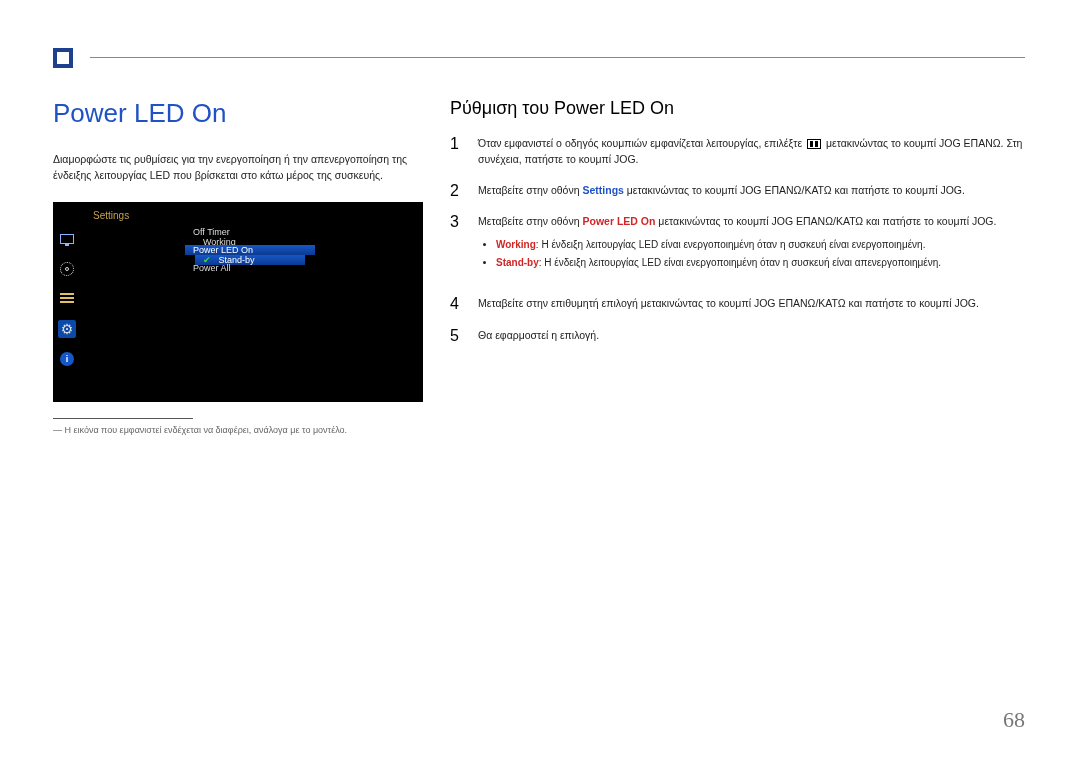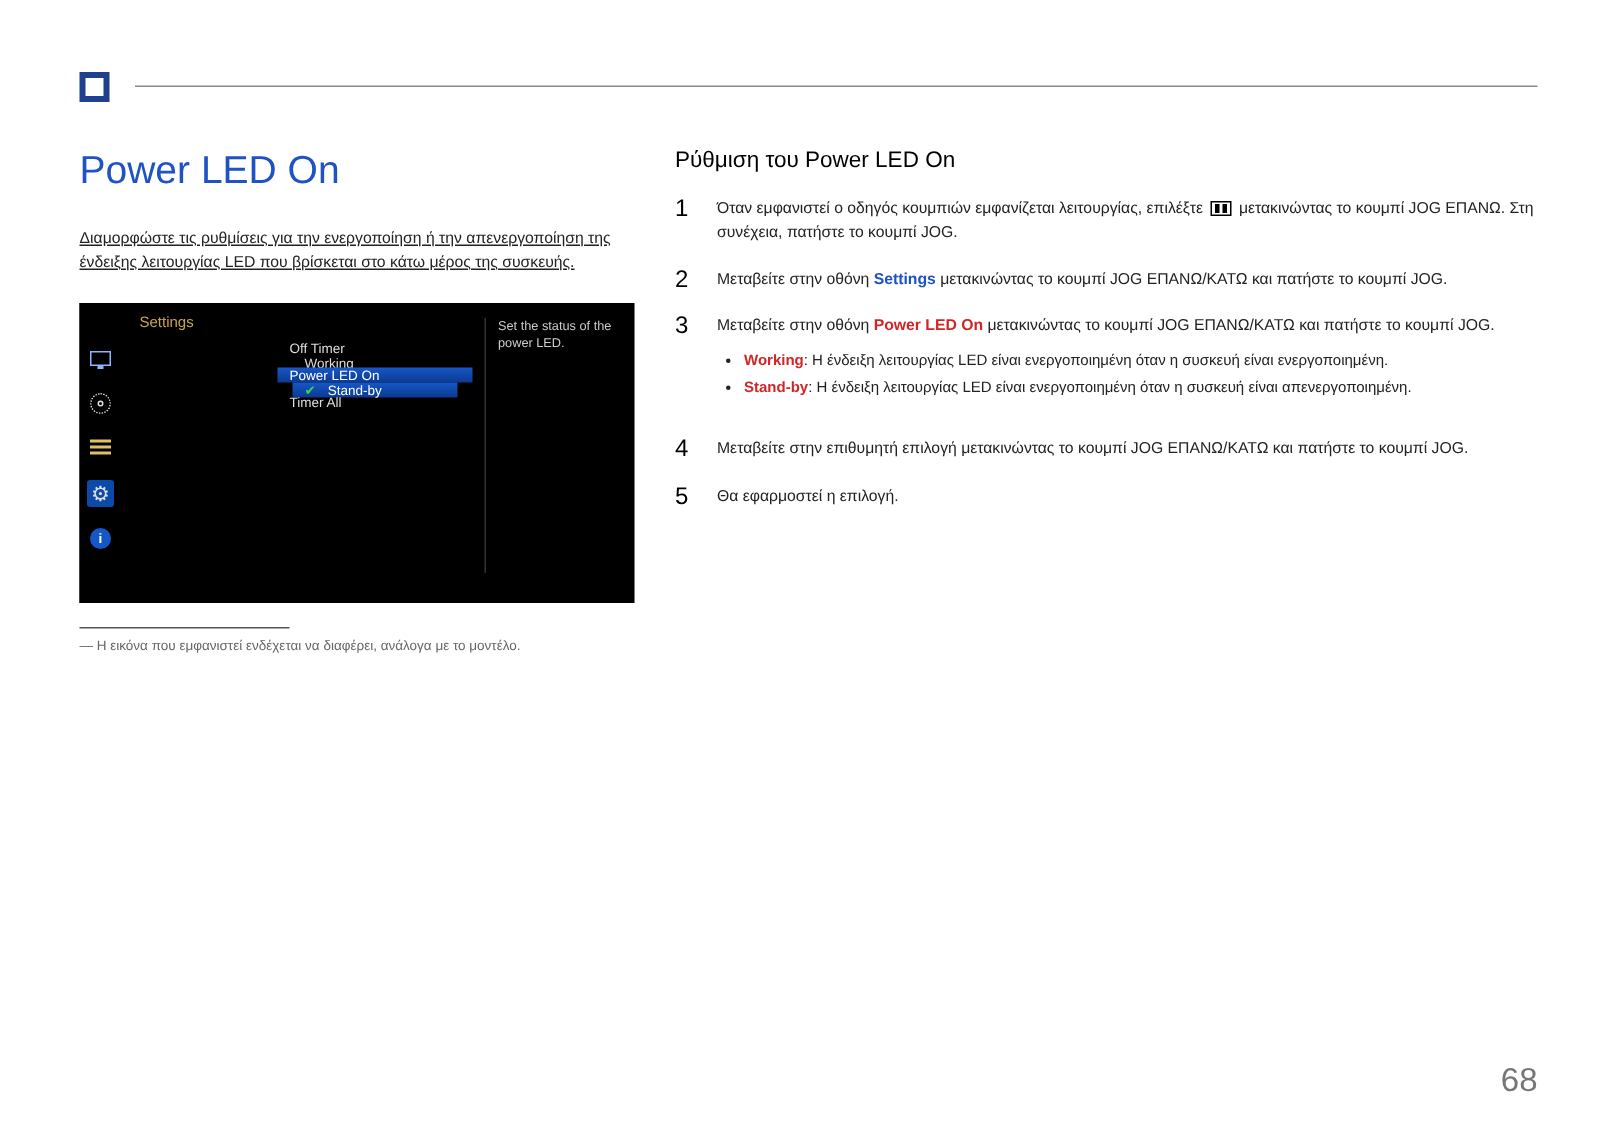--- a/index.html
+++ b/index.html
@@ -41,29 +41,28 @@
     width: 575px;
   }
   .h-main {
     color: #1f52c4;
     font-size: 26px;
     font-weight: 400;
     margin-bottom: 22px;
   }
   .h-sub {
     color: #000;
-    font-size: 15px;
+    font-size: 18px;
     font-weight: 400;
     margin-bottom: 16px;
   }
   .para {
     font-size: 10.5px;
     line-height: 1.55;
     color: #222;
-    text-decoration: underline;
   }
   .osd {
     margin-top: 18px;
     width: 370px;
     height: 200px;
     background: #000;
     display: flex;
     font-size: 9px;
     color: #ddd;
   }
@@ -151,20 +150,21 @@
   }
   .jog-icon::before { left:2px; }
   .jog-icon::after { right:2px; }
   .page-num {
     position: absolute;
     right: 55px;
     bottom: 30px;
     font-size: 22px;
     color: #777;
     font-weight: 300;
+    font-family: Liberation Serif, serif;
   }
   
   .ic-mon { width:14px;height:10px;border:1.5px solid #8cb4ff; position:relative;}
   .ic-mon::after{content:"";position:absolute;left:4px;right:4px;bottom:-3px;height:2px;background:#8cb4ff;}
   .ic-target{width:14px;height:14px;border:1.5px dotted #ddd;border-radius:50%; position:relative;}
   .ic-target::after{content:"";position:absolute;inset:4px;border:1px solid #ddd;border-radius:50%;}
   .ic-bars{width:14px;height:12px;display:flex;flex-direction:column;gap:2px;}
   .ic-bars span{height:2px;background:#e0c060;}
   .ic-gear{color:#ddd;font-size:14px;line-height:1;}
   .ic-info{width:14px;height:14px;border-radius:50%;background:#1657c8;color:#fff;display:flex;align-items:center;justify-content:center;font-size:9px;font-weight:bold;}
@@ -205,24 +205,23 @@
       <div class="osd-title">Settings</div>
       <div class="osd-row">
         <div class="osd-cell-l">Off Timer</div>
         <div class="osd-cell-r">Working</div>
       </div>
       <div class="osd-row sel">
         <div class="osd-cell-l">Power LED On</div>
         <div class="osd-cell-r">Stand-by</div>
       </div>
       <div class="osd-row">
-        <div class="osd-cell-l">Timer All</div>
+        <div class="osd-cell-l">Power All</div>
         <div class="osd-cell-r"></div>
       </div>
-      <div class="osd-tip">Set the status of the power LED.</div>
     </div>
   </div>
 
   <hr class="footnote-sep">
   <p class="footnote">― Η εικόνα που εμφανιστεί ενδέχεται να διαφέρει, ανάλογα με το μοντέλο.</p>
 </div>
 
 <div class="col-right">
   <h2 class="h-sub">Ρύθμιση του Power LED On</h2>
 

